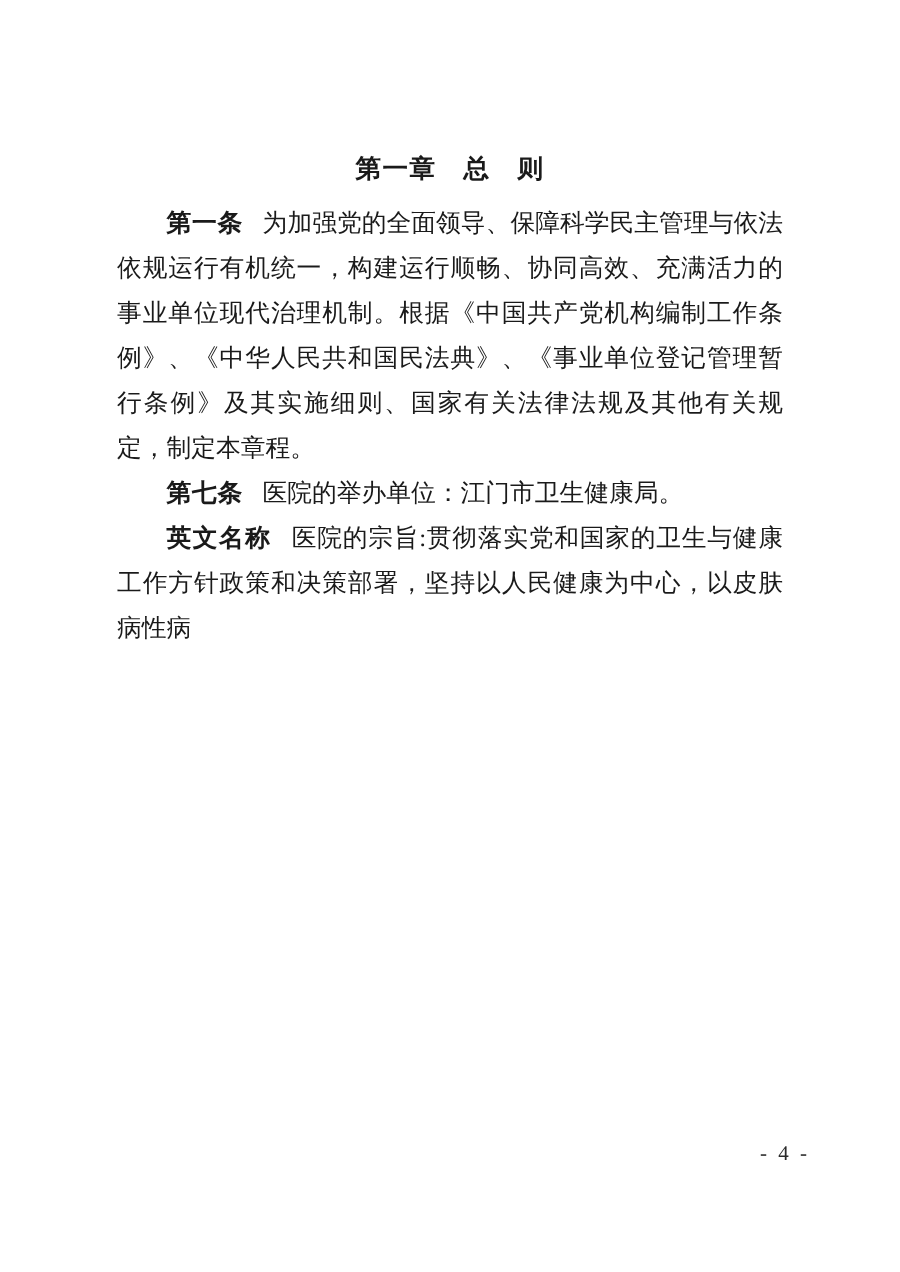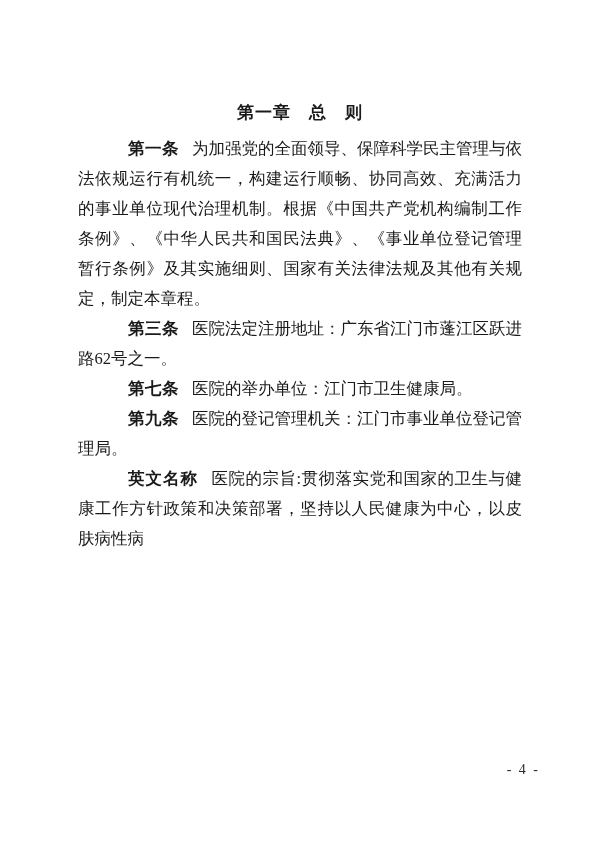--- a/index.html
+++ b/index.html
@@ -36,21 +36,20 @@
     line-height: 30px;
     margin: 0;
     text-align: justify;
     text-justify: inter-ideograph;
     text-indent: 33px;
     word-break: break-all;
   }
   .article-label {
     font-weight: bold;
     letter-spacing: 0.5px;
-    margin-left: 17px;
   }
   .gap {
     display: inline-block;
     width: 13px;
   }
   .en {
     font-family: "Liberation Mono", "DejaVu Sans Mono", monospace;
     font-size: 15px;
     letter-spacing: 0.3px;
   }
@@ -71,35 +70,29 @@
 
   <div class="content">
 
     <h1 class="chapter-title">第一章　总　则</h1>
 
     <p class="article">
       <span class="article-label">第一条</span><span class="gap"></span><span>为加强党的全面领导、保障科学民主管理与依法依规运行有机统一，构建运行顺畅、协同高效、充满活力的事业单位现代治理机制。根据《中国共产党机构编制工作条例》、《中华人民共和国民法典》、《事业单位登记管理暂行条例》及其实施细则、国家有关法律法规及其他有关规定，制定本章程。</span>
     </p>
 
 
-    <p class="article">
-      <span class="article-label">第三条</span><span class="gap"></span><span>医院法定注册地址：广东省江门市蓬江区跃进路62号之一。</span>
-    </p>
 
 
 
 
     <p class="article">
       <span class="article-label">第七条</span><span class="gap"></span><span>医院的举办单位：江门市卫生健康局。</span>
     </p>
 
 
-    <p class="article">
-      <span class="article-label">第九条</span><span class="gap"></span><span>医院的登记管理机关：江门市事业单位登记管理局。</span>
-    </p>
 
 
     <p class="article">
       <span class="article-label">英文名称</span><span class="gap"></span><span>医院的宗旨:贯彻落实党和国家的卫生与健康工作方针政策和决策部署，坚持以人民健康为中心，以皮肤病性病</span>
     </p>
 
   </div>
 
   <div class="page-number">- 4 -</div>
 

